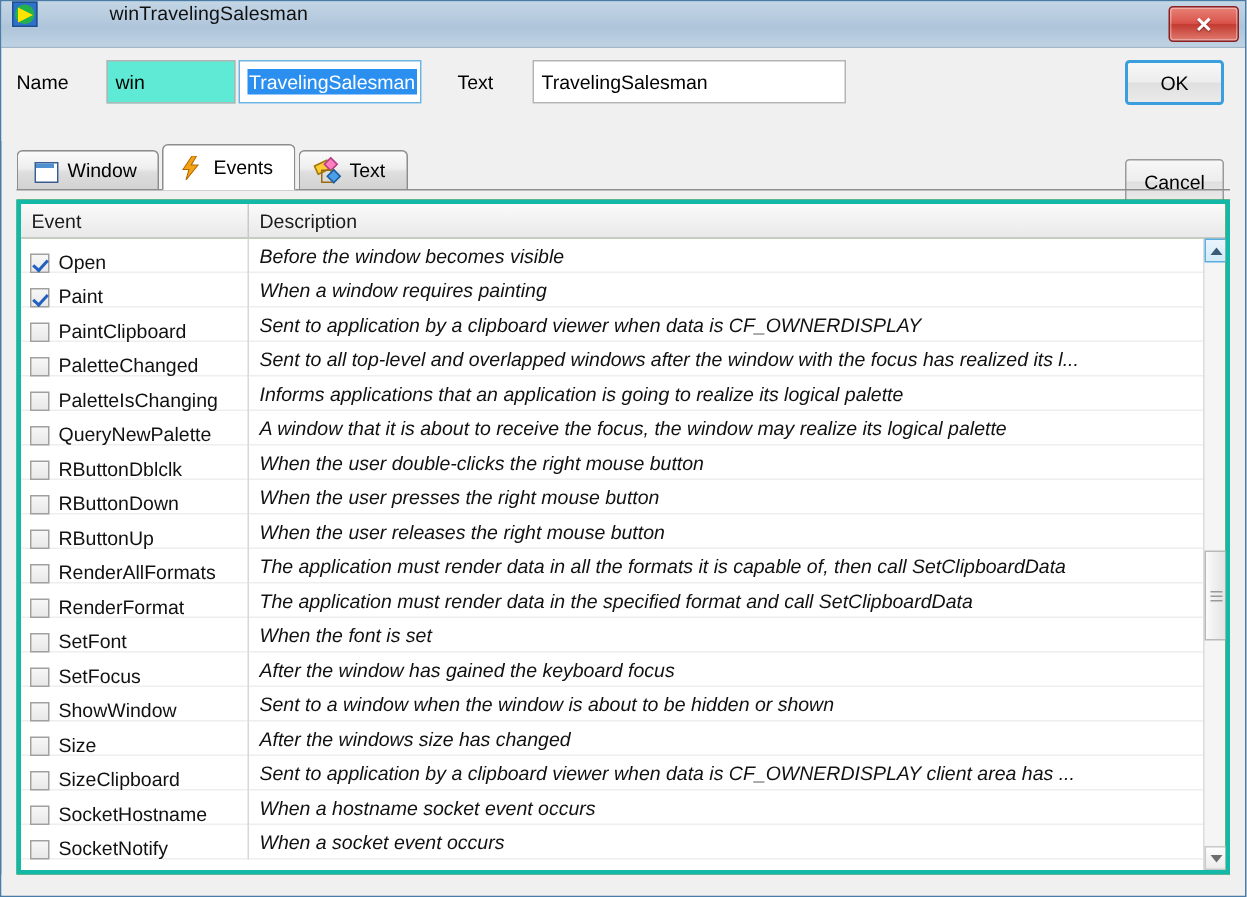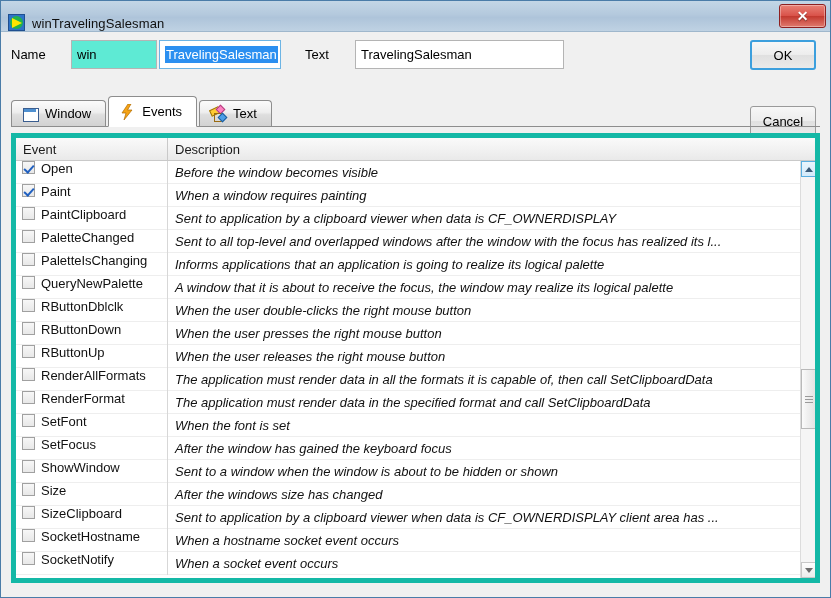--- a/index.html
+++ b/index.html
@@ -27,23 +27,24 @@
   }
 
   
   .titlebar {
     position: relative;
     height: 31px;
     flex: 0 0 31px;
     background: linear-gradient(to bottom, #c3d6e6 0%, #b4c9dd 45%, #aec4da 55%, #bfd2e3 100%);
     border-bottom: 1px solid #9fb7cc;
     display: flex;
-    align-items: flex-end;
+    align-items: flex-start;
     padding-left: 7px;
     box-sizing: border-box;
+    gap: 41px;
   }
   .title-icon {
     width: 17px; height: 17px;
     position: relative;
     margin-right: 7px;
     border: 1px solid #1f4f8f;
     background: #2d72c8;
     box-sizing: border-box;
     flex: 0 0 17px;
   }
@@ -204,21 +205,21 @@
   .ic-cls .d1 { position:absolute; left:0px; top:2px; width:8px; height:5px; background:#ffcc33; border:1px solid #9a7410; transform: rotate(-25deg); }
   .ic-cls .d2 { position:absolute; left:7px; top:0px; width:5px; height:5px; background:#ff7fc0; border:1px solid #b0407f; transform: rotate(45deg); }
   .ic-cls .d3 { position:absolute; left:4px; top:7px; width:7px; height:7px; border:1px solid #9a6a10; background:transparent; }
   .ic-cls .d4 { position:absolute; left:9px; top:8px; width:5px; height:5px; background:#4a9fe8; border:1px solid #1f5d9a; transform: rotate(45deg); }
 
   
   .grid-wrap {
     position: relative;
     margin: 6px 10px 0 10px;
     flex: 1 1 auto;
-    border: 5px solid #14b8a6;
+    border: 3px solid #14b8a6;
     background: #4d7c0f;
     overflow: hidden;
     box-sizing: border-box;
   }
   .grid-head {
     display: flex;
     height: 23px;
     background: linear-gradient(to bottom, #fafafa 0%, #f2f2f2 50%, #e9e9e9 100%);
     border-bottom: 1px solid #c9c9c9;
     box-sizing: border-box;
@@ -244,21 +245,21 @@
   }
   .row {
     display: flex;
     height: 23px;
     box-sizing: border-box;
     border-bottom: 1px solid #eeeeee;
     align-items: center;
   }
   .cell-event {
     width: 152px; flex: 0 0 152px;
-    display: flex; align-items: flex-start;
+    display: flex; align-items: flex-end;
     gap: 6px;
     padding-left: 6px;
     box-sizing: border-box;
     border-right: 1px solid #d7d7d7;
     height: 23px;
     font-size: 13px;
     color: #111;
   }
   .cell-desc {
     flex: 1 1 auto;

